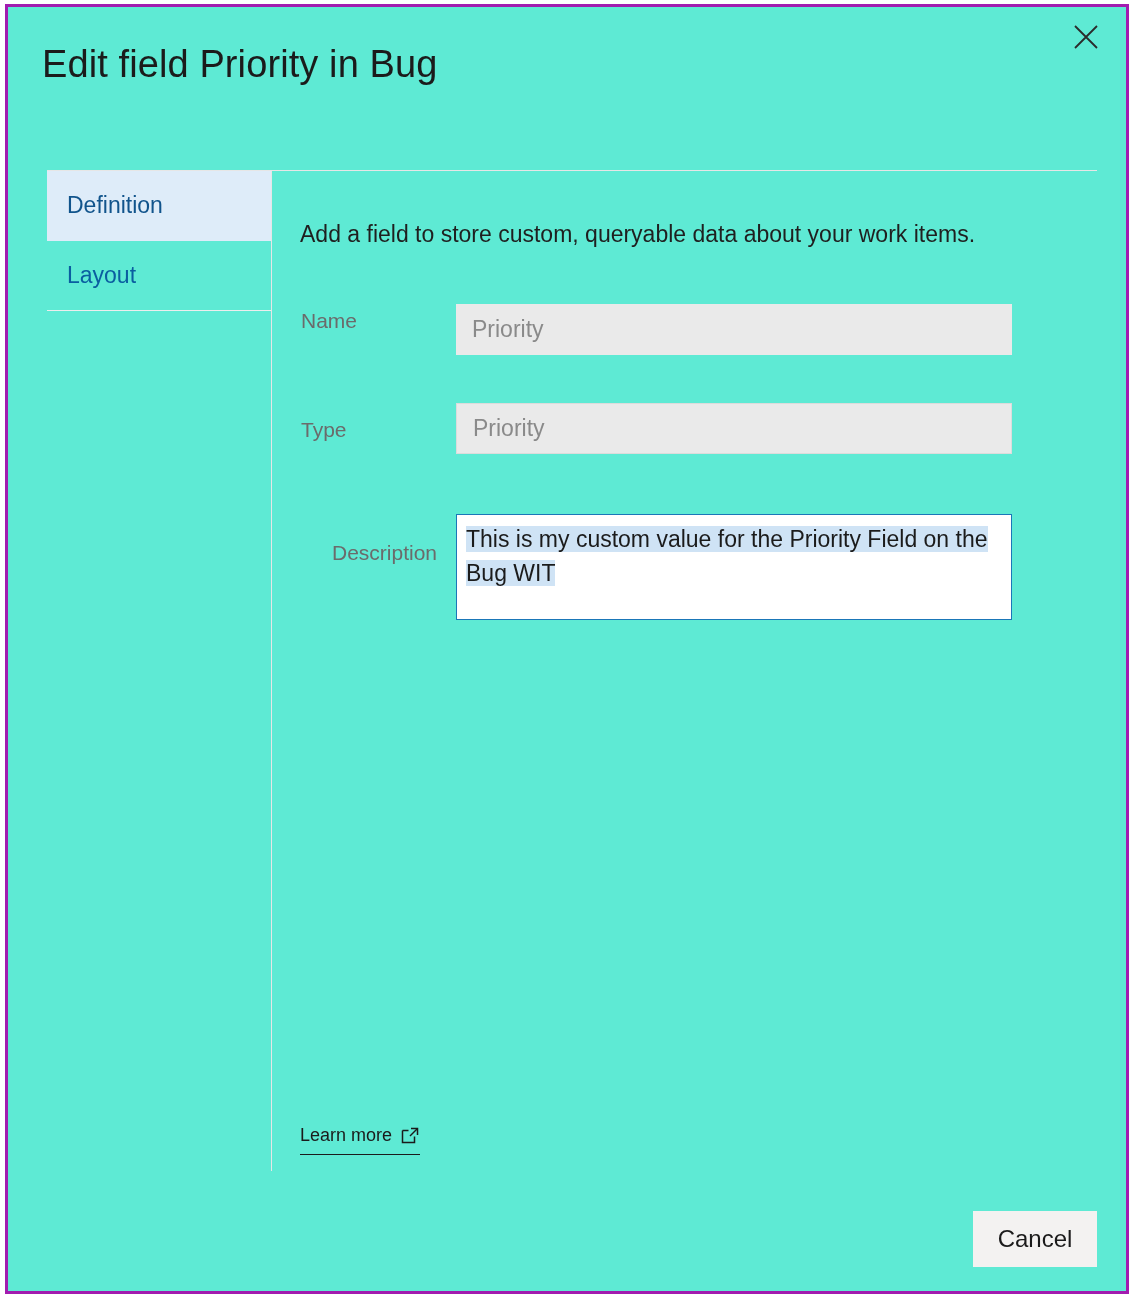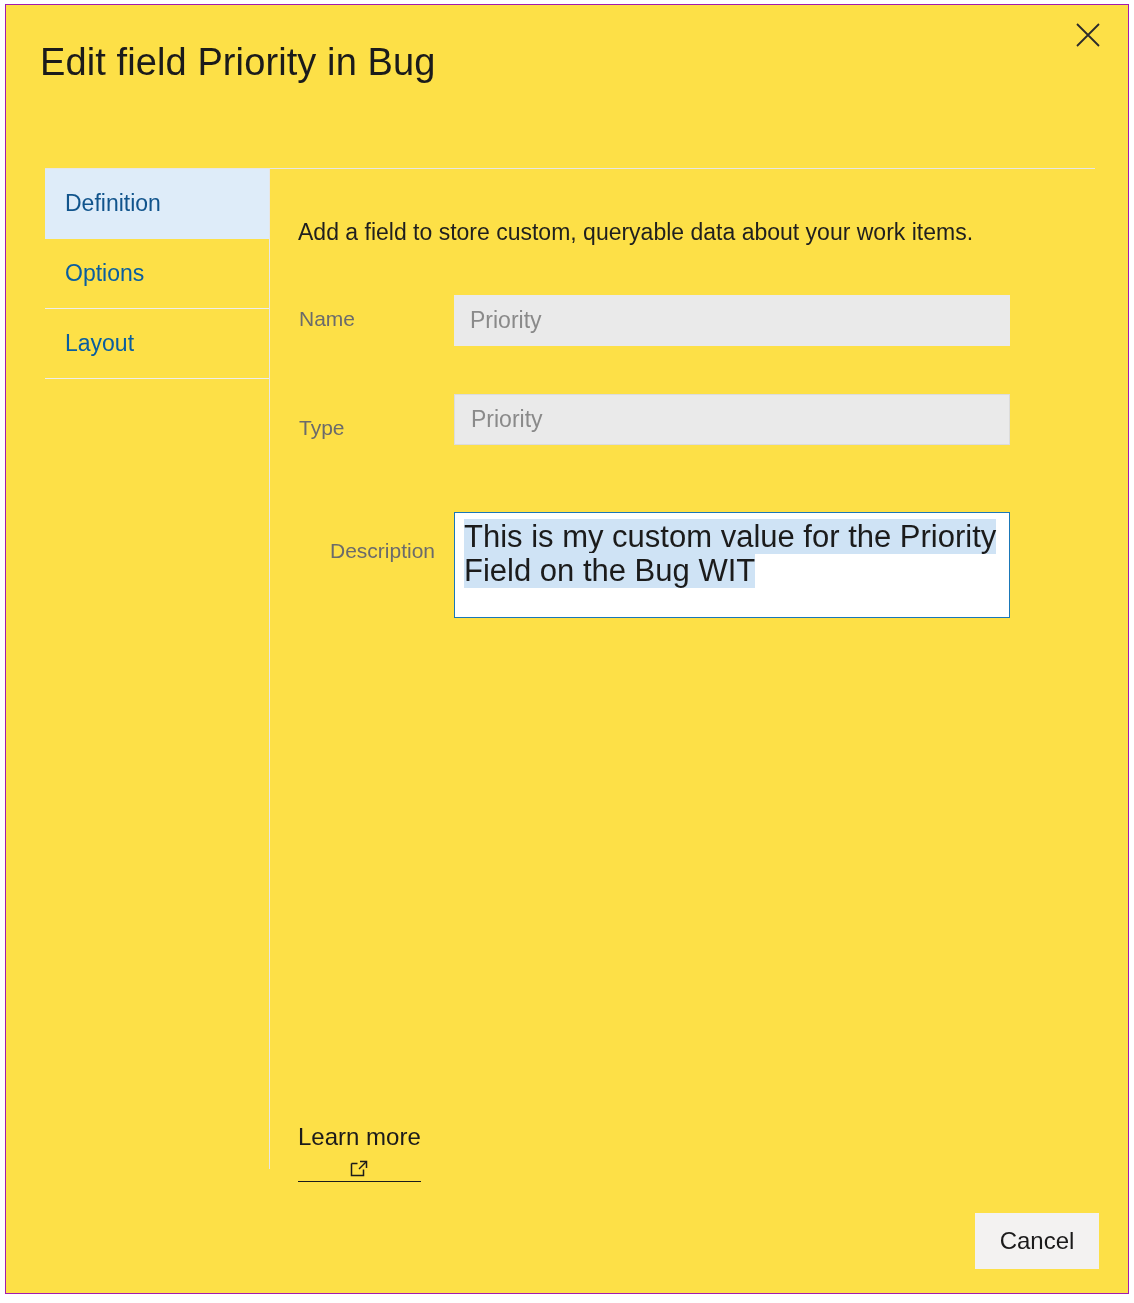--- a/index.html
+++ b/index.html
@@ -14,22 +14,22 @@
     -webkit-font-smoothing: antialiased;
   }
 
   
   .dialog {
     position: absolute;
     left: 5px;
     top: 4px;
     width: 1124px;
     height: 1290px;
-    background: #fde047;
-    border: 1px solid #a21caf;
+    background: #5eead4;
+    border: 3px solid #a21caf;
     box-sizing: border-box;
     overflow: hidden;
   }
 
   
   .dialog-header {
     position: absolute;
     left: 0; top: 0;
     width: 100%;
     height: 163px;
@@ -136,21 +136,21 @@
     left: 1px;
     top: 0;
     font-size: 21px;
     color: #6b6b6b;
     white-space: nowrap;
   }
 
   .readonly-input {
     position: absolute;
     left: 156px;
-    top: 0;
+    top: 7px;
     width: 556px;
     height: 51px;
     box-sizing: border-box;
     background: #eaeaea;
     color: #8a8a8a;
     font-size: 23px;
     font-family: "Liberation Sans", sans-serif;
     padding: 0 16px;
     line-height: 51px;
     white-space: nowrap;
@@ -165,45 +165,44 @@
   .description-box {
     position: absolute;
     left: 156px;
     top: -19px;
     width: 556px;
     height: 106px;
     box-sizing: border-box;
     background: #ffffff;
     border: 1px solid #1a77b8;
     padding: 7px 9px 0 9px;
-    font-size: 31px;
+    font-size: 23px;
     color: #1b1b1b;
     line-height: 34px;
     overflow: hidden;
     cursor: text;
   }
   .description-box .sel {
     background: #cfe3f5;
   }
 
   
   .learn-more {
     position: absolute;
     left: 292px;
     top: 1118px;
-    font-size: 24px;
+    font-size: 18px;
     color: #1b1b1b;
     text-decoration: none;
     border-bottom: 1px solid #1b1b1b;
-    padding-bottom: 2px;
+    padding-bottom: 8px;
     display: inline-flex;
     align-items: center;
     gap: 8px;
     cursor: pointer;
-    flex-direction: column;
   }
   .learn-more .ext-icon { display: inline-flex; }
 
   
   .footer {
     position: absolute;
     left: 0;
     bottom: 0;
     width: 100%;
     height: 120px;
@@ -244,23 +243,20 @@
       </svg>
     </div>
   </div>
   <div class="header-rule"></div>
 
   <div class="dialog-body">
 
     <div class="sidebar">
       <div class="sidebar-item selected">
         <span>Definition</span>
-      </div>
-      <div class="sidebar-item">
-        <span>Options</span>
       </div>
       <div class="sidebar-item">
         <span>Layout</span>
       </div>
     </div>
 
     <div class="vdivider"></div>
 
     <div class="content">
       <div class="content-intro">Add a field to store custom, queryable data about your work items.</div>

